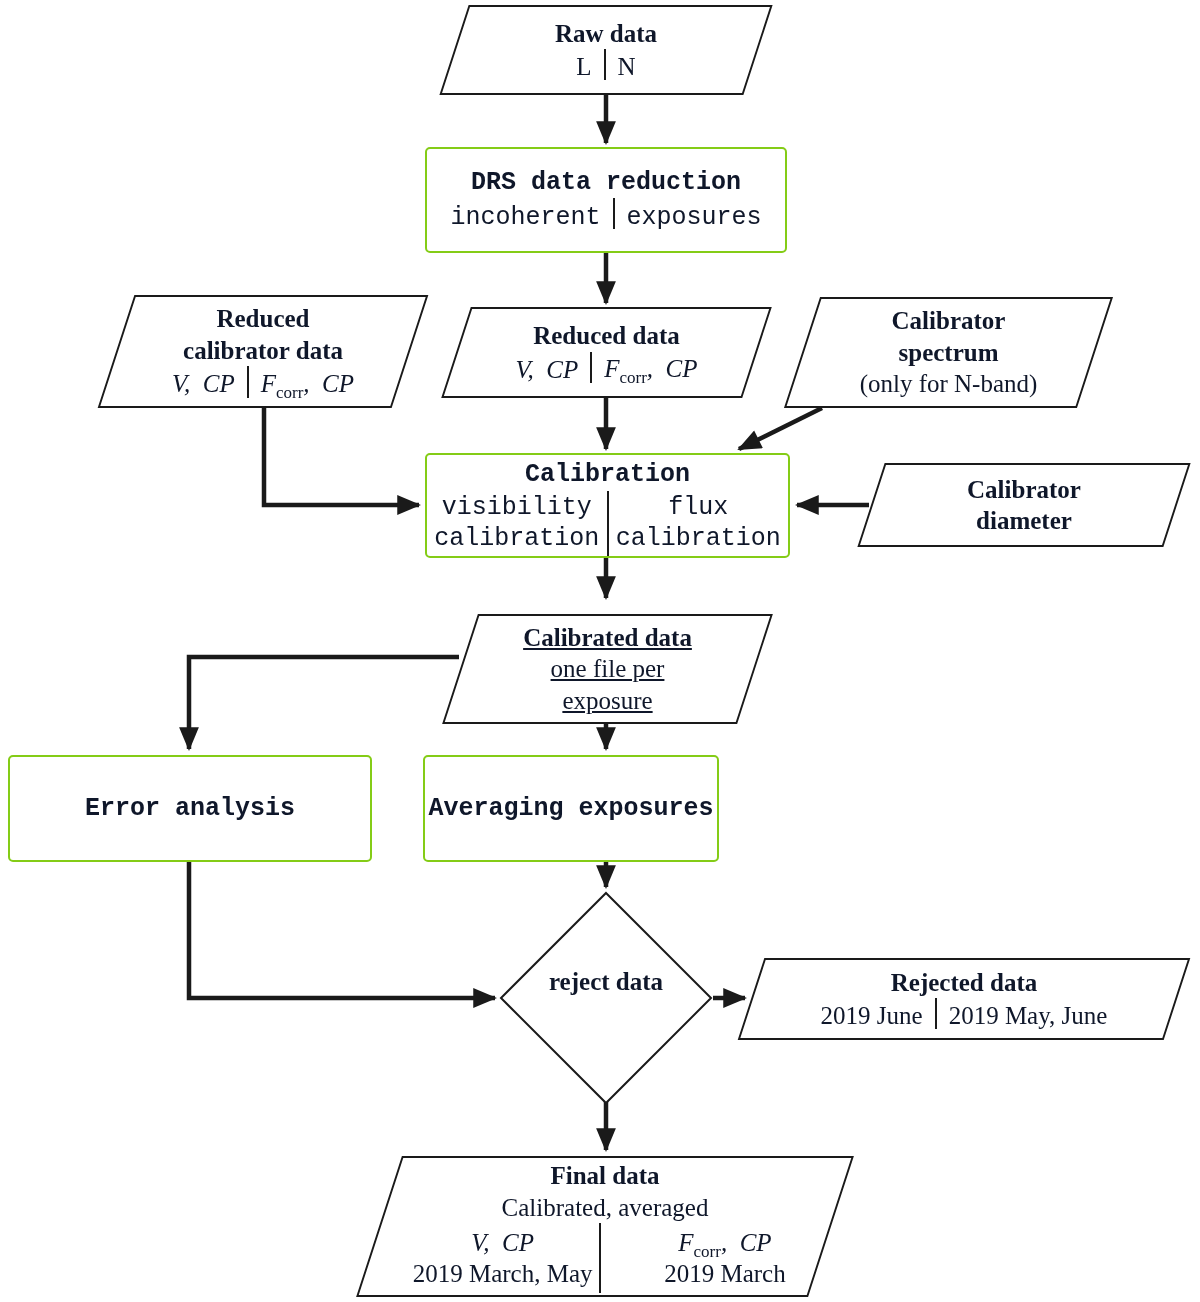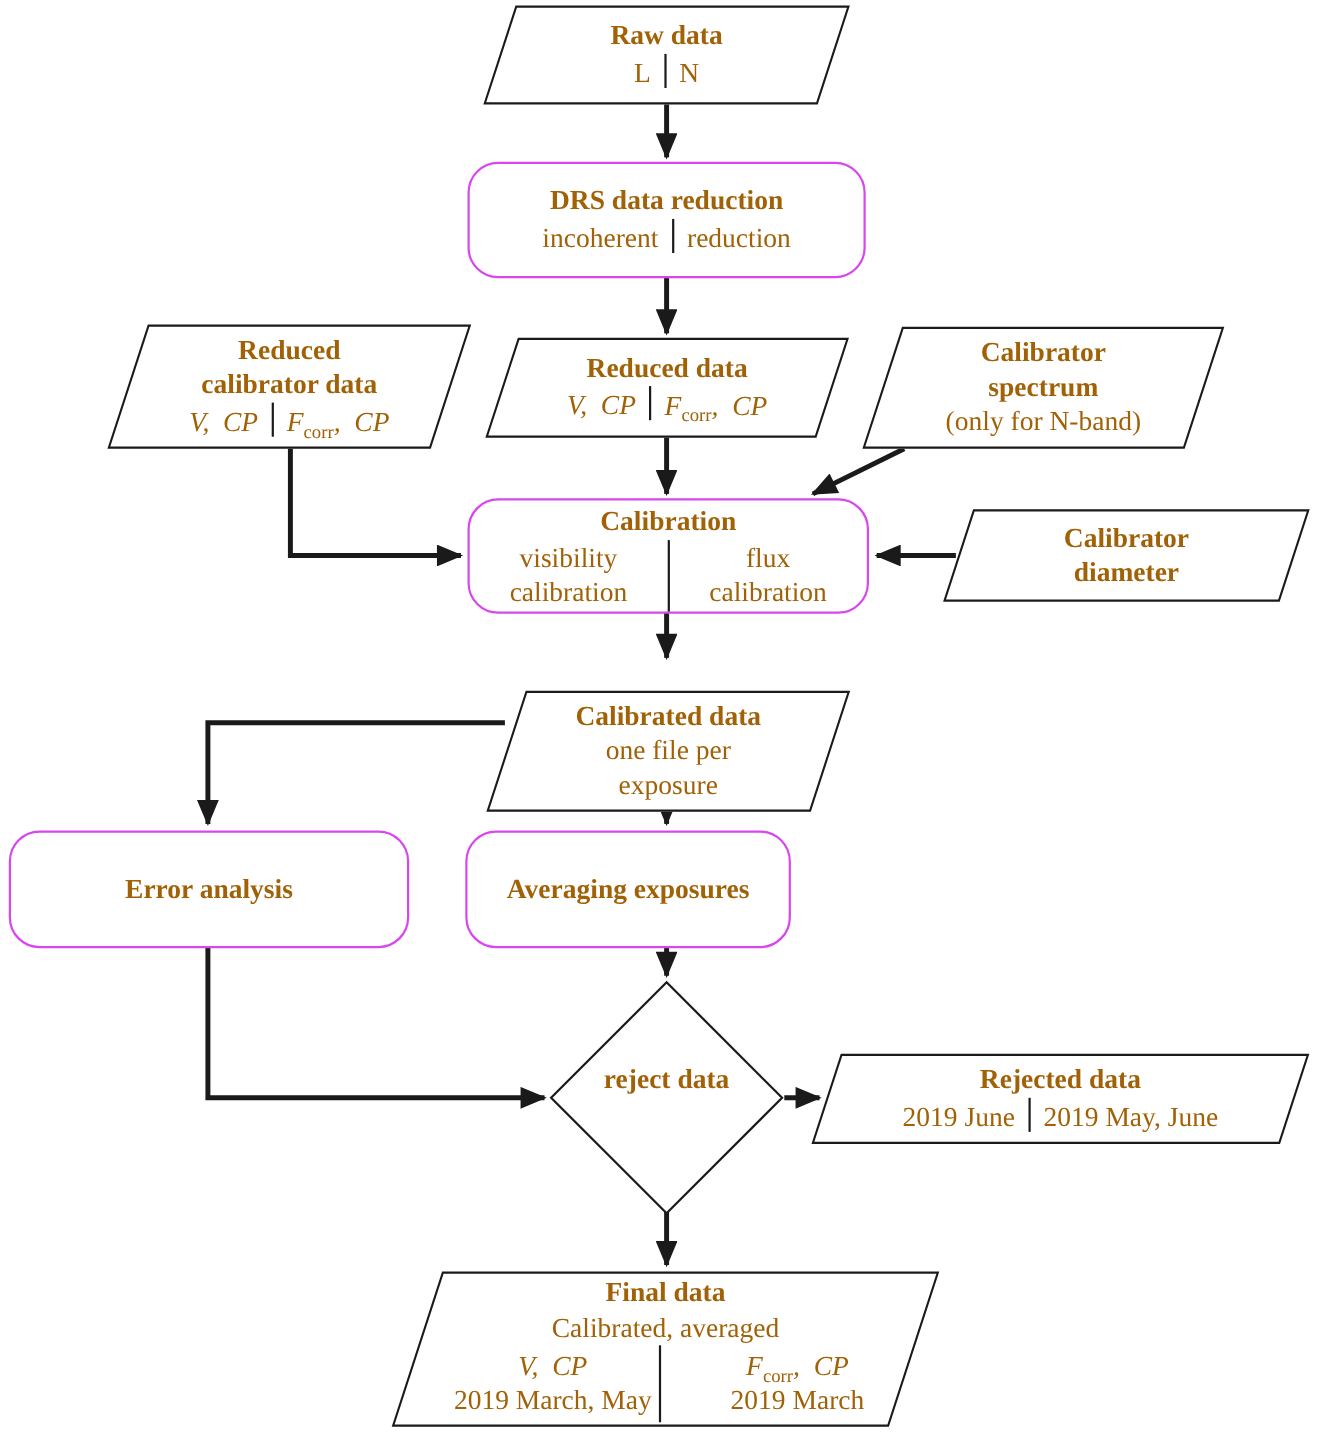--- a/index.html
+++ b/index.html
@@ -1,33 +1,33 @@
 <!DOCTYPE html>
 <html><head>
 <meta charset="utf-8">
 <style>
   html,body { margin:0; padding:0; background:#ffffff; }
   .canvas {
     position:relative; width:1200px; height:1302px;
-    background:#ffffff; color:#a16207;
+    background:#ffffff; color:#0f172a;
     font-family:"Liberation Serif", serif;
     font-size:25px; line-height:1.26;
     overflow:hidden;
   }
   svg.wires { position:absolute; left:0; top:0; width:1200px; height:1302px; }
   .node {
     position:absolute; box-sizing:border-box;
     display:flex; flex-direction:column; align-items:center; justify-content:center;
     text-align:center;
   }
   .pgram-bg {
     position:absolute; inset:0; background:#ffffff;
     border:2px solid #1a1a1a; transform:skewX(-18deg);
   }
-  .rrect { background:#ffffff; border:2px solid #d946ef; border-radius:28px; }
+  .rrect { background:#ffffff; border:2px solid #84cc16; border-radius:5px;font-family:Liberation Mono, monospace; }
   .content { position:relative; width:100%; display:flex; flex-direction:column; align-items:center; justify-content:center; }
   .title { font-weight:bold; }
   .it { font-style:italic; }
   sub { font-style:normal; font-size:0.68em; line-height:0; }
   .vbar {
     display:inline-block; width:2px; height:1.25em; background:#1a1a1a;
     margin:0 12px; vertical-align:-0.22em;
   }
   .cols { display:flex; width:100%; align-items:stretch; justify-content:center; }
   .col { display:flex; flex-direction:column; justify-content:center; }
@@ -73,21 +73,21 @@
       <div>
         <span>L</span><span class="vbar"></span><span>N</span>
       </div>
     </div>
   </div>
 
   <div class="node rrect" style="left:425px; top:147px; width:362px; height:106px;">
     <div class="content">
       <div class="title">DRS data reduction</div>
       <div>
-        <span>incoherent</span><span class="vbar"></span><span>reduction</span>
+        <span>incoherent</span><span class="vbar"></span><span>exposures</span>
       </div>
     </div>
   </div>
 
   <div class="node" style="left:116px; top:295px; width:294px; height:113px;align-items:center;">
     <div class="pgram-bg"></div>
     <div class="content">
       <div class="title">Reduced</div>
       <div class="title">calibrator data</div>
       <div class="it">
@@ -133,21 +133,21 @@
   </div>
 
   <div class="node" style="left:871px; top:463px; width:306px; height:84px;">
     <div class="pgram-bg"></div>
     <div class="content">
       <div class="title">Calibrator</div>
       <div class="title">diameter</div>
     </div>
   </div>
 
-  <div class="node" style="left:460px; top:628px; width:295px; height:110px;">
+  <div class="node" style="left:460px; top:614px; width:295px; height:110px;text-decoration:underline;">
     <div class="pgram-bg"></div>
     <div class="content">
       <div class="title">Calibrated data</div>
       <div>one file per</div>
       <div>exposure</div>
     </div>
   </div>
 
   <div class="node rrect" style="left:8px; top:755px; width:364px; height:107px;">
     <div class="content">

